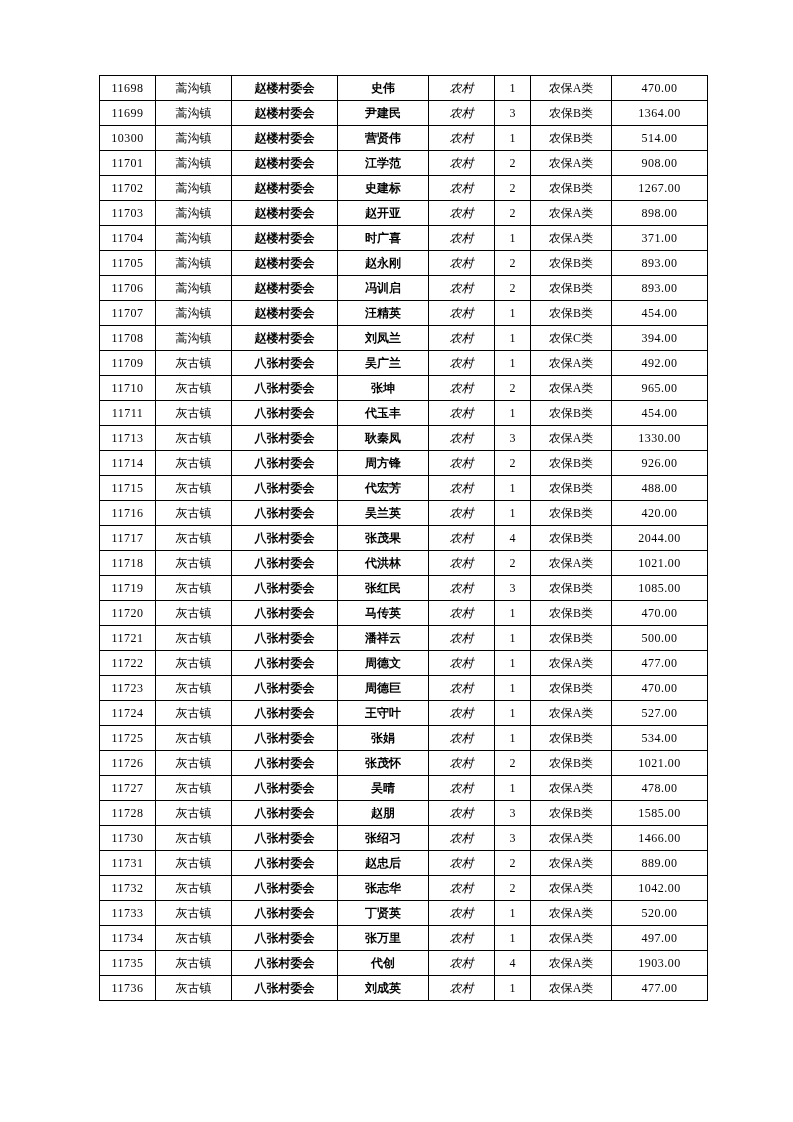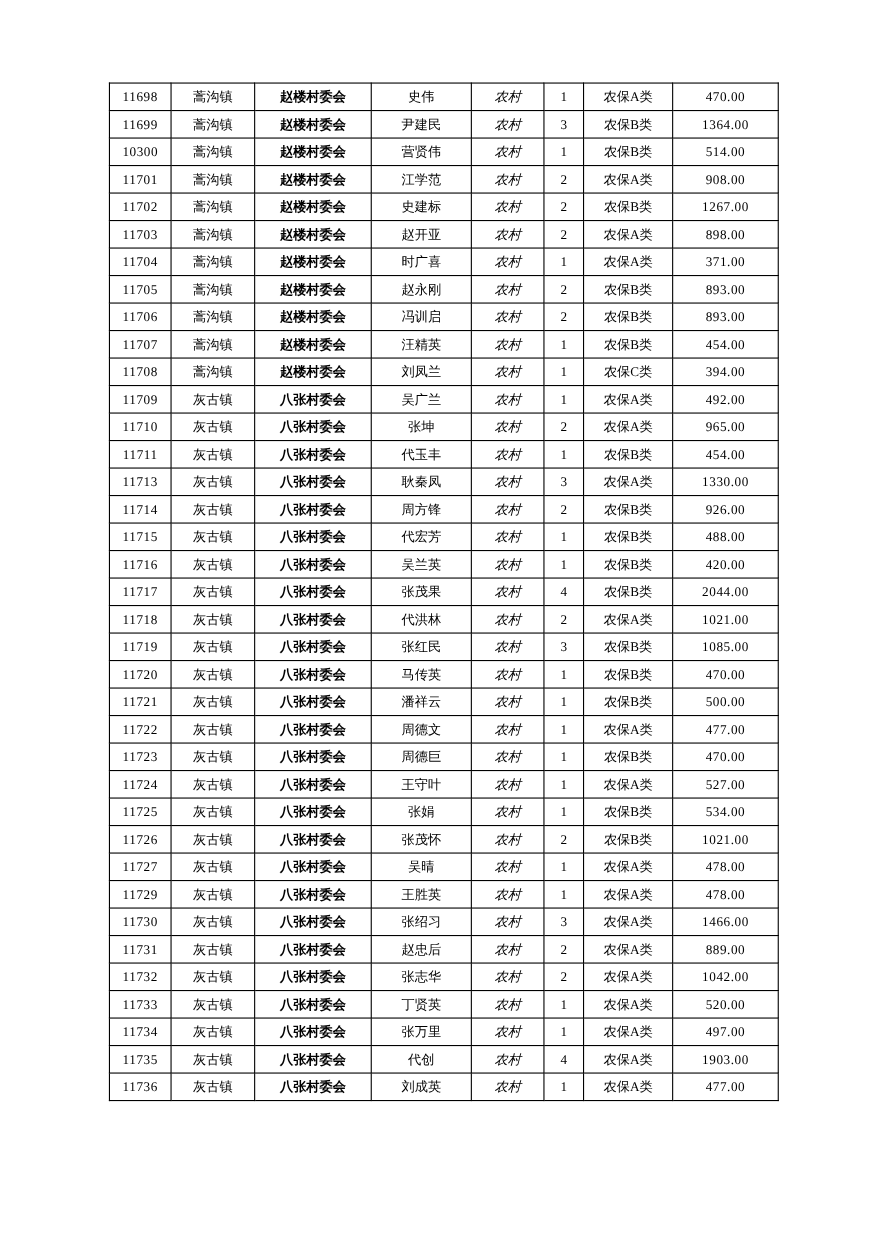--- a/index.html
+++ b/index.html
@@ -36,21 +36,21 @@
     line-height: 1;
     text-align: center;
     vertical-align: middle;
     padding: 0;
     overflow: hidden;
     white-space: nowrap;
   }
   td.col-id       { width: 55px;  letter-spacing: 0.5px; }
   td.col-town     { width: 75px;  }
   td.col-village  { width: 105px; font-weight: bold; }
-  td.col-name     { width: 90px;  }
+  td.col-name     { width: 90px; font-weight: bold;  }
   td.col-res      { width: 65px; font-style: italic;  }
   td.col-count    { width: 35px;  }
   td.col-cat      { width: 80px;  }
   td.col-amount   { width: 95px; text-align: right; padding-right: 30px; letter-spacing: 0.5px; }
 </style>
 </head>
 <body>
 
 <div class="page">
   <table class="data-table">
@@ -368,31 +368,31 @@
     <td class="col-id">11727</td>
     <td class="col-town">灰古镇</td>
     <td class="col-village">八张村委会</td>
     <td class="col-name">吴晴</td>
     <td class="col-res">农村</td>
     <td class="col-count">1</td>
     <td class="col-cat">农保A类</td>
     <td class="col-amount">478.00</td>
   </tr>
 
-
-  <tr>
-    <td class="col-id">11729</td>
-    <td class="col-town">灰古镇</td>
-    <td class="col-village">八张村委会</td>
-    <td class="col-name">王胜英</td>
-    <td class="col-res">农村</td>
-    <td class="col-count">1</td>
-    <td class="col-cat">农保A类</td>
-    <td class="col-amount">478.00</td>
-  </tr>
+  <tr>
+    <td class="col-id">11728</td>
+    <td class="col-town">灰古镇</td>
+    <td class="col-village">八张村委会</td>
+    <td class="col-name">赵朋</td>
+    <td class="col-res">农村</td>
+    <td class="col-count">3</td>
+    <td class="col-cat">农保B类</td>
+    <td class="col-amount">1585.00</td>
+  </tr>
+
 
   <tr>
     <td class="col-id">11730</td>
     <td class="col-town">灰古镇</td>
     <td class="col-village">八张村委会</td>
     <td class="col-name">张绍习</td>
     <td class="col-res">农村</td>
     <td class="col-count">3</td>
     <td class="col-cat">农保A类</td>
     <td class="col-amount">1466.00</td>

